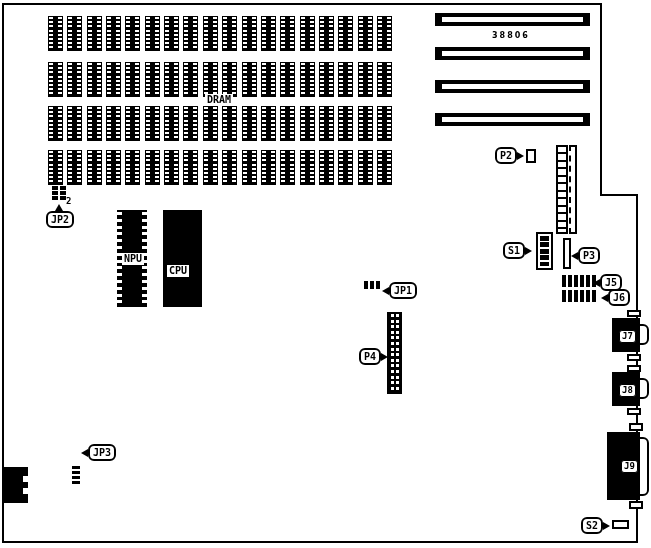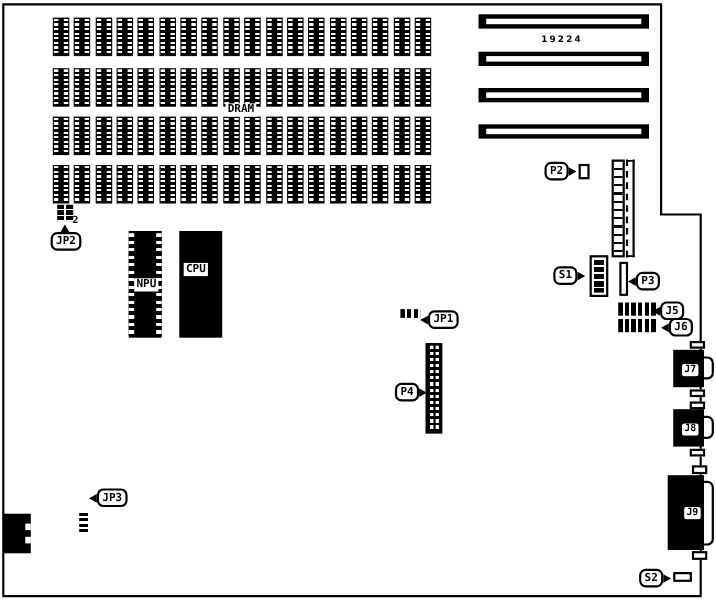--- a/index.html
+++ b/index.html
@@ -162,37 +162,37 @@
       <div class="chip" style="left: 318.9px; top: 150px;"></div>
       <div class="chip" style="left: 338.25px; top: 150px;"></div>
       <div class="chip" style="left: 357.6px; top: 150px;"></div>
       <div class="chip" style="left: 376.95px; top: 150px;"></div>
     </div>
   <div class="chip-label" style="left:205px;top:94px;">DRAM</div>
 
   <div class="bigchip dip-pins" style="left:117px;top:210px;width:30px;height:97px;"></div>
   <div class="chip-label" style="left:122px;top:253px;">NPU</div>
   <div class="bigchip" style="left:163px;top:210px;width:39px;height:97px;"></div>
-  <div class="chip-label" style="left:167px;top:239px;">CPU</div>
+  <div class="chip-label" style="left:167px;top:265px;">CPU</div>
 
   <div id="slot-area">
       <div class="slot" style="top: 13px;">
         <div class="slot-inner"></div>
       </div>
       <div class="slot" style="top: 47px;">
         <div class="slot-inner"></div>
       </div>
       <div class="slot" style="top: 80px;">
         <div class="slot-inner"></div>
       </div>
       <div class="slot" style="top: 113px;">
         <div class="slot-inner"></div>
       </div>
     </div>
-  <div class="partnum">19224</div>
+  <div class="partnum">38806</div>
 
   <div class="callout pt-right" style="left:495px;top:147px;">P2</div>
   <div class="wbox" style="left:526px;top:149px;width:6px;height:10px;"></div>
 
   <div id="c1">
     <div class="c1-left"></div>
     <div class="c1-right"></div>
   </div>
 
   <div class="callout pt-right" style="left:503px;top:242px;text-align:center;">S1</div>

